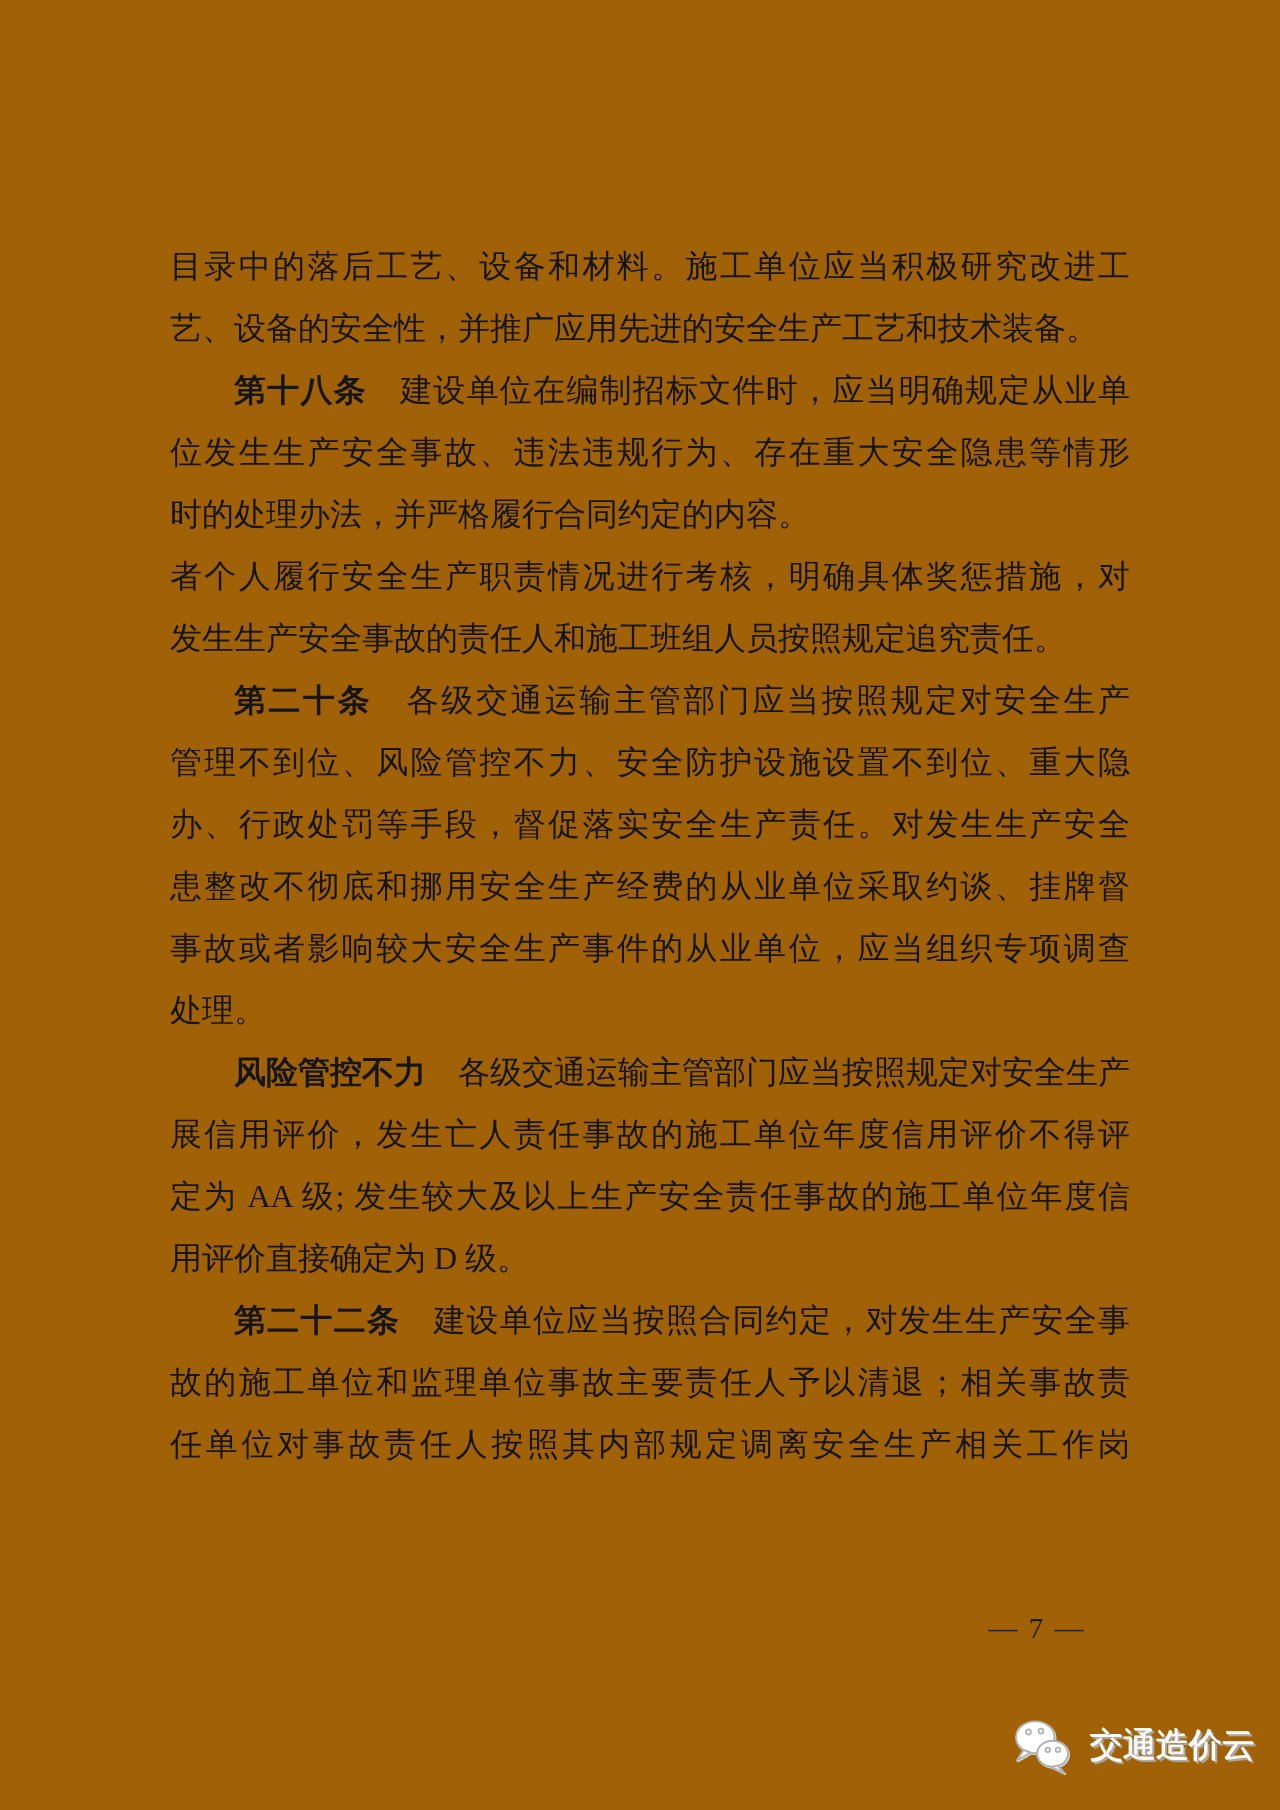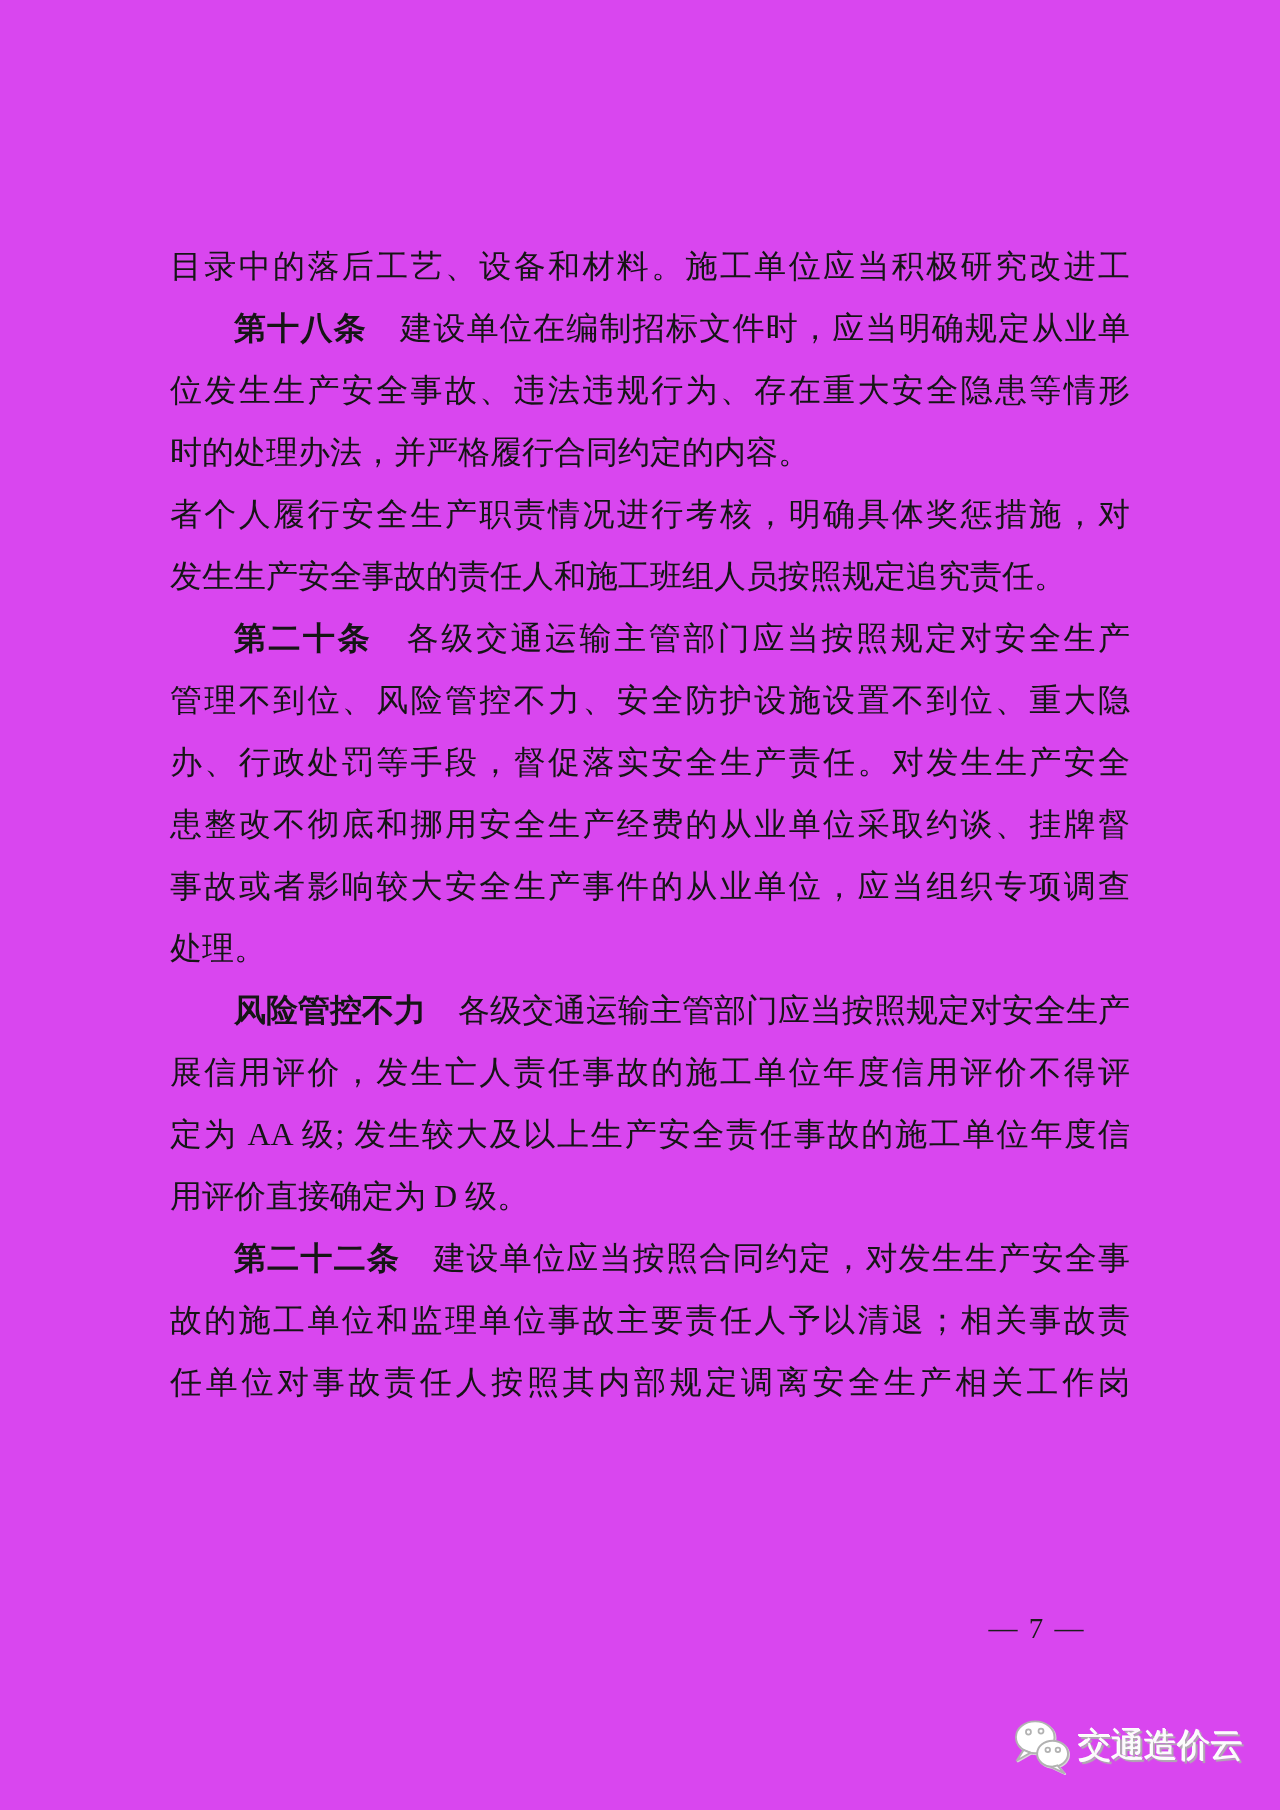--- a/index.html
+++ b/index.html
@@ -7,21 +7,21 @@
     width: 1280px;
     height: 1810px;
     background: #ffffff;
     position: relative;
     overflow: hidden;
     font-family: "Liberation Serif", "DejaVu Serif", serif;
   }
   .page {
     position: absolute;
     inset: 0;
-    background: #d946ef;
+    background: #a16207;
   }
   .text-block {
     position: absolute;
     left: 170px;
     top: 235px;
     width: 960px;
     font-size: 32px;
     line-height: 62px;
     color: #151515;
     text-justify: inter-character;
@@ -57,36 +57,37 @@
     top: 1718px;
     display: flex;
     align-items: center;
   }
   .wm-icon {
     width: 58px;
     height: 56px;
     filter: drop-shadow(1.5px 1.5px 0px #d8d8d8);
   }
   .wm-text {
-    margin-left: 8px;
+    margin-left: 20px;
     font-size: 34px;
     letter-spacing: -1px;
     color: #fbfbfb;
     text-shadow: 2px 2px 1px #aeaeae, -1px -1px 0 #ffffff;
     font-family: Liberation Serif, serif;
     white-space: nowrap;
   }
 </style>
 </head>
 <body>
 
 <div class="page">
 
   <main class="text-block">
       <div class="line fill"><span>目录中的落后工艺、设备和材料。施工单位应当积极研究改进工</span></div>
+      <div class="line"><span>艺、设备的安全性，并推广应用先进的安全生产工艺和技术装备。</span></div>
       <div class="line indent fill"><span class="art">第十八条</span><span>　建设单位在编制招标文件时，应当明确规定从业单</span></div>
       <div class="line fill"><span>位发生生产安全事故、违法违规行为、存在重大安全隐患等情形</span></div>
       <div class="line"><span>时的处理办法，并严格履行合同约定的内容。</span></div>
       <div class="line fill"><span>者个人履行安全生产职责情况进行考核，明确具体奖惩措施，对</span></div>
       <div class="line"><span>发生生产安全事故的责任人和施工班组人员按照规定追究责任。</span></div>
       <div class="line indent fill"><span class="art">第二十条</span><span>　各级交通运输主管部门应当按照规定对安全生产</span></div>
       <div class="line fill"><span>管理不到位、风险管控不力、安全防护设施设置不到位、重大隐</span></div>
       <div class="line fill"><span>办、行政处罚等手段，督促落实安全生产责任。对发生生产安全</span></div>
       <div class="line fill"><span>患整改不彻底和挪用安全生产经费的从业单位采取约谈、挂牌督</span></div>
       <div class="line fill"><span>事故或者影响较大安全生产事件的从业单位，应当组织专项调查</span></div>

